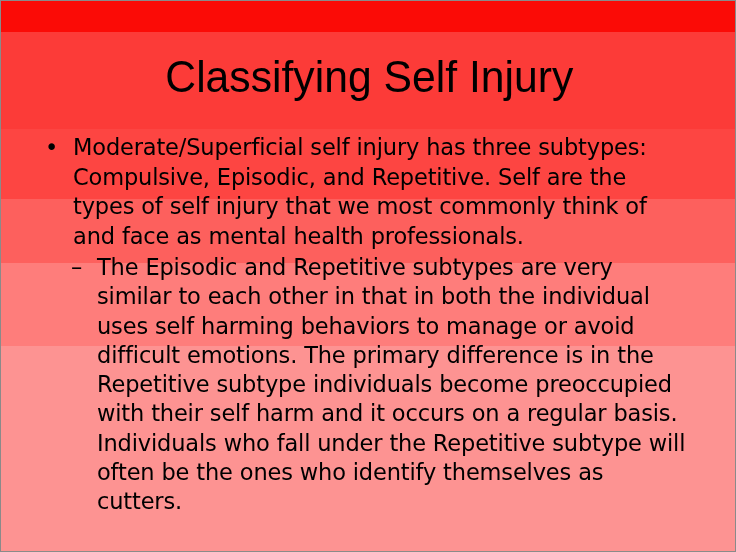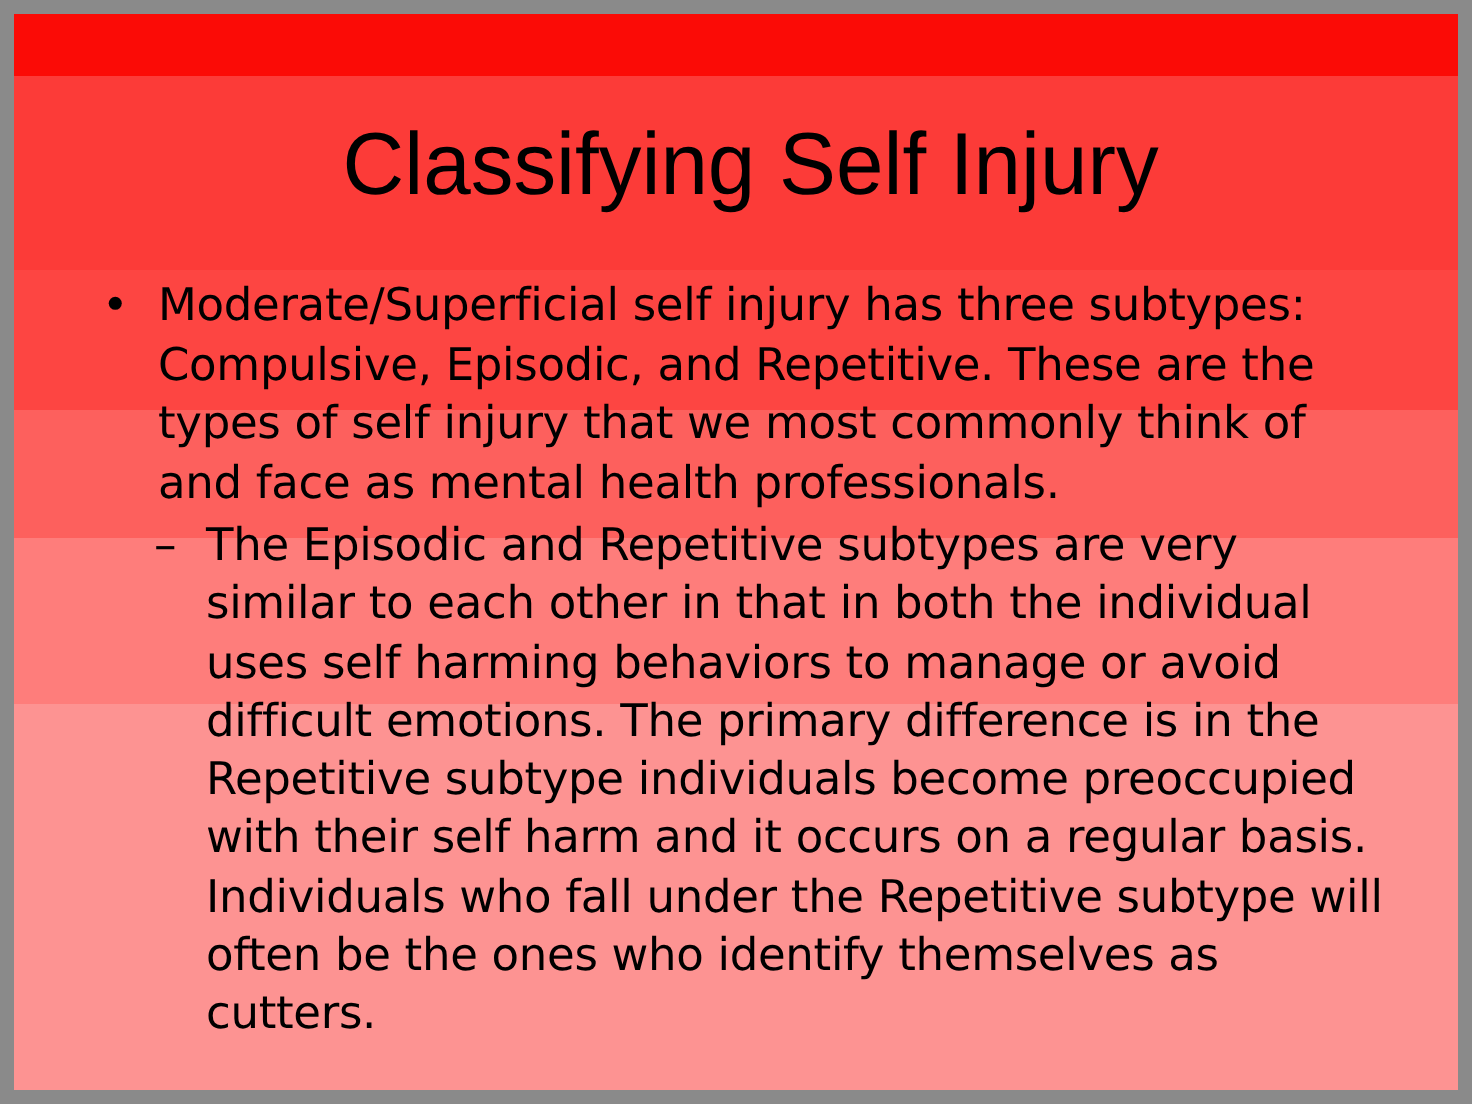--- a/index.html
+++ b/index.html
@@ -6,21 +6,21 @@
     margin: 0;
     padding: 0;
     background: #ffffff;
   }
 
   #slide {
     position: relative;
     width: 736px;
     height: 552px;
     box-sizing: border-box;
-    border: 7px solid #a16207;
+    border: 1px solid #a16207;
     overflow: hidden;
     font-family: "DejaVu Sans", sans-serif;
     background:
       linear-gradient(
         to bottom,
         #fb0b06   0px,
         #fb0b06  30px,
         #fc3b38  31px,
         #fc3b38 127px,
         #fd4542  128px,
@@ -134,21 +134,21 @@
     </div>
 
   <div id="title-area" style="z-index: 1;">
     <div id="title-text">Classifying Self Injury</div>
   </div>
 
   <div id="body-area" style="z-index: 1;">
 
     <div class="bullet-row lvl1">
       <span class="marker">•</span>
-      <span class="para">Moderate/Superficial self injury has three subtypes: Compulsive, Episodic, and Repetitive.  These are the types of self injury that we most commonly think of and face as mental health professionals.</span>
+      <span class="para">Moderate/Superficial self injury has three subtypes: Compulsive, Episodic, and Repetitive.  Self are the types of self injury that we most commonly think of and face as mental health professionals.</span>
     </div>
 
     <div class="bullet-row lvl2">
       <span class="marker">–</span>
       <span class="para">The Episodic and Repetitive subtypes are very similar to each other in that in both the individual uses self harming behaviors to manage or avoid difficult emotions.  The primary difference is in the Repetitive subtype individuals become preoccupied with their self harm and it occurs on a regular basis.  Individuals who fall under the Repetitive subtype will often be the ones who identify themselves as cutters.</span>
     </div>
 
   </div>
 </div>
 

